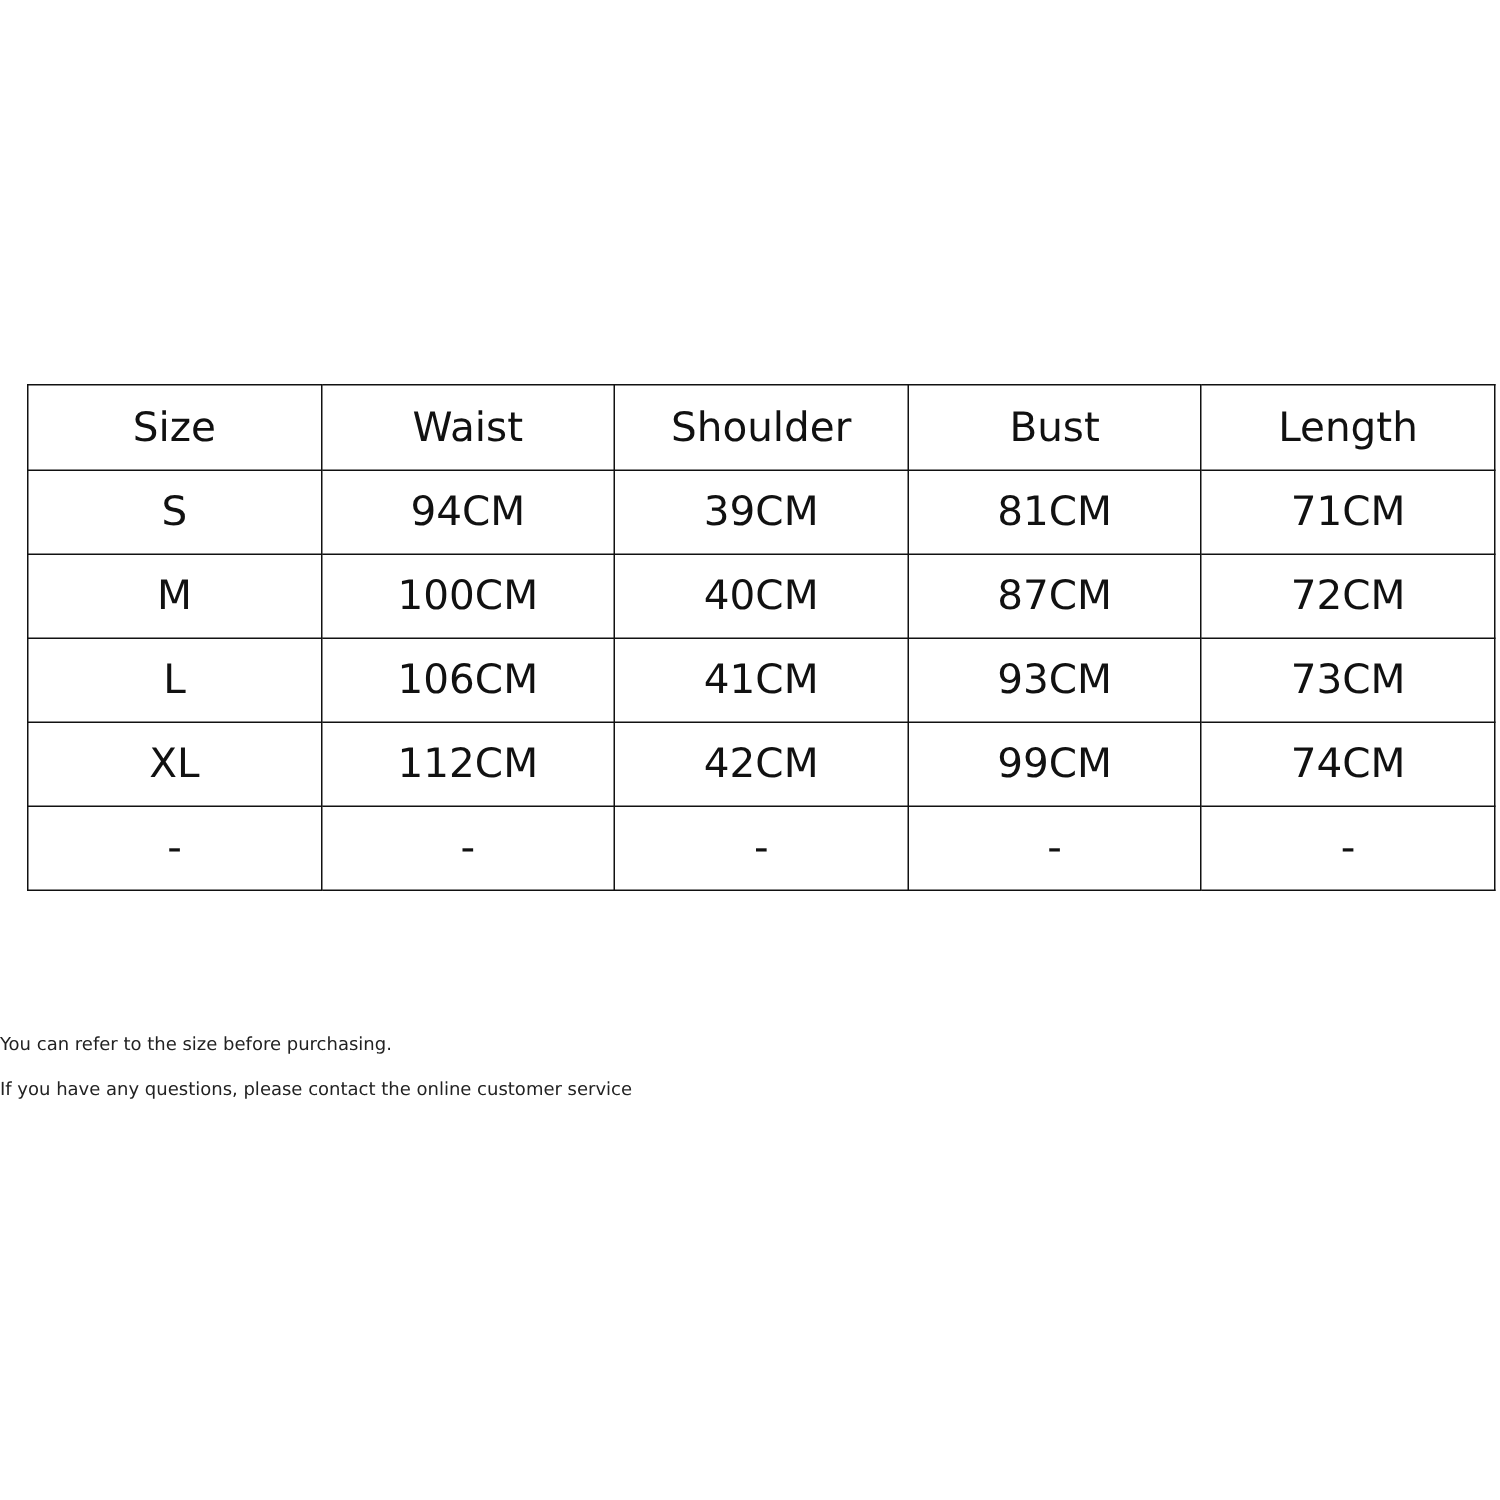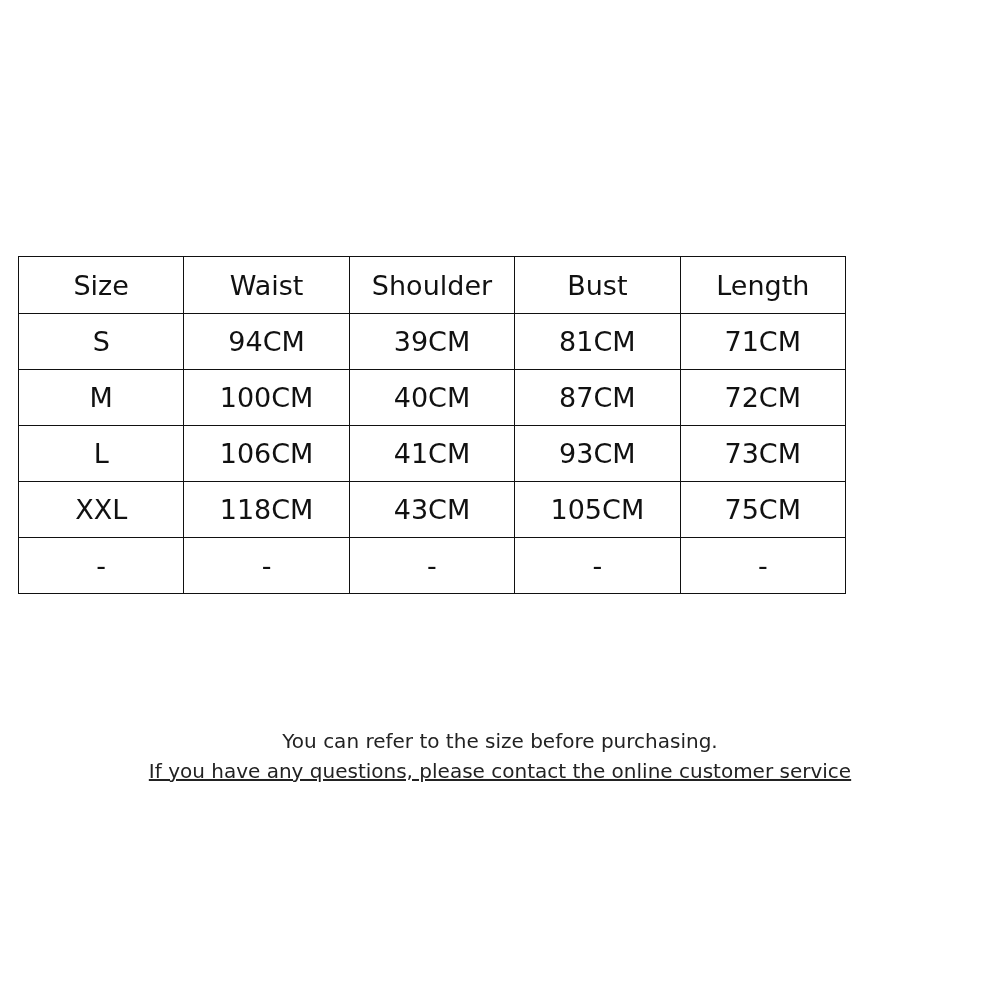--- a/index.html
+++ b/index.html
@@ -1,21 +1,21 @@
 <!DOCTYPE html>
 <html><head>
 <meta charset="utf-8">
 <style>
   html, body { margin:0; padding:0; background:#ffffff; }
   body { width:1000px; height:1000px; position:relative; overflow:hidden; font-family:"DejaVu Sans", sans-serif; color:#111; }
-  table.size-table { position:absolute; left:18px; top:256px; width:828px; border-collapse:collapse; table-layout:fixed; }
+  table.size-table { position:absolute; left:18px; top:256px; width:979px; border-collapse:collapse; table-layout:fixed; }
   table.size-table td, table.size-table th { border:1.5px solid #111; text-align:center; font-weight:normal; padding:0; font-size:27px; }
   table.size-table th { height:56px; }
   table.size-table td { height:55px; }
-  .note { position:absolute; left:0; width:1000px; text-align:center; font-size:20px; color:#222;margin-top:40px; }
+  .note { position:absolute; left:0; width:1000px; text-align:left; font-size:12px; color:#222; }
 </style>
 </head>
 <body>
 
 <table class="size-table">
   <thead>
     <tr>
       <th>Size</th>
       <th>Waist</th>
       <th>Shoulder</th>
@@ -39,30 +39,30 @@
       <td>72CM</td>
     </tr>
     <tr>
       <td>L</td>
       <td>106CM</td>
       <td>41CM</td>
       <td>93CM</td>
       <td>73CM</td>
     </tr>
     <tr>
-      <td>XXL</td>
-      <td>118CM</td>
-      <td>43CM</td>
-      <td>105CM</td>
-      <td>75CM</td>
+      <td>XL</td>
+      <td>112CM</td>
+      <td>42CM</td>
+      <td>99CM</td>
+      <td>74CM</td>
     </tr>
     <tr>
       <td>-</td>
       <td>-</td>
       <td>-</td>
       <td>-</td>
       <td>-</td>
     </tr>
   </tbody>
 </table>
 
 <div class="note" style="top:689px;">You can refer to the size before purchasing.</div>
-<div class="note" style="top:719px;text-decoration:underline;">If you have any questions, please contact the online customer service</div>
+<div class="note" style="top:719px;">If you have any questions, please contact the online customer service</div>
 
 </body></html>

